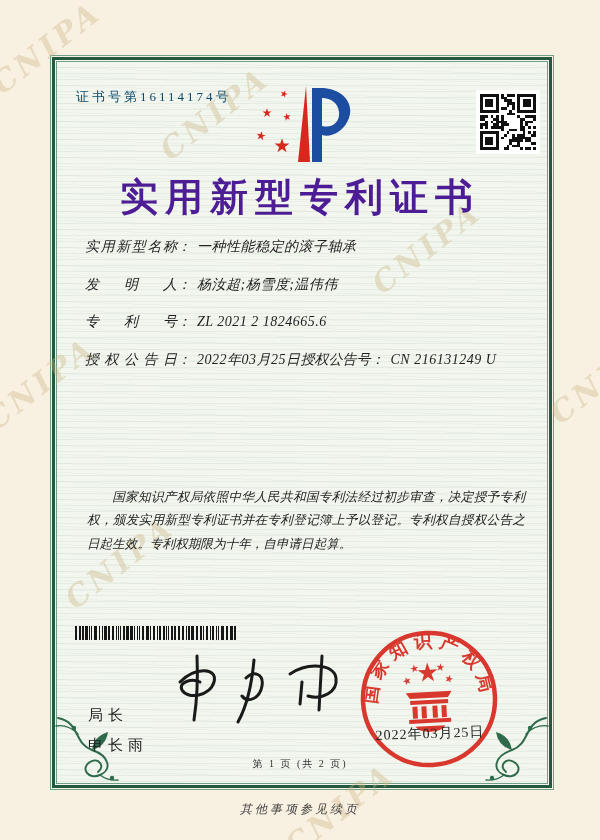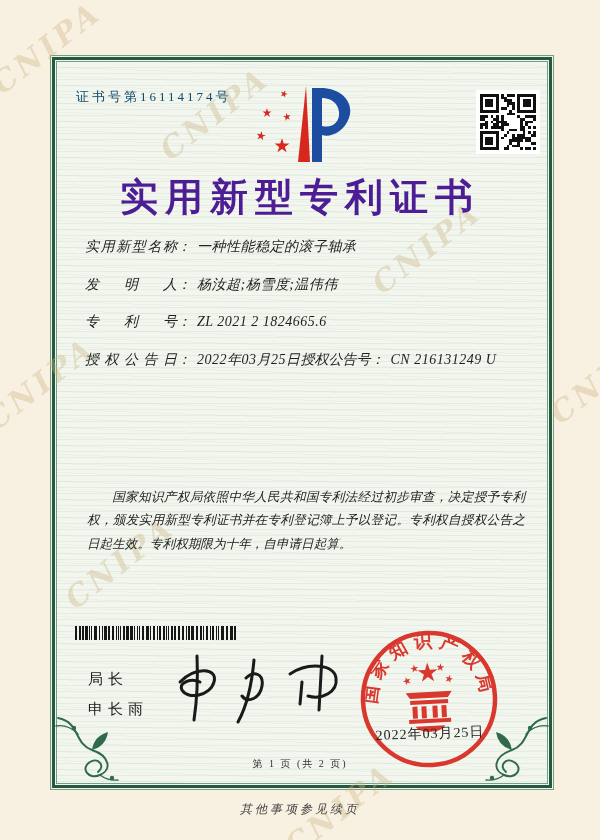--- a/index.html
+++ b/index.html
@@ -81,21 +81,21 @@
   .body-text{
     position:absolute;left:87px;top:486px;width:438px;
     font-size:12.6px;line-height:1.85;
     font-style:italic;color:#222;
     text-align:justify;
   }
   .body-text p{margin:0;text-indent:2em;}
 
   
   .barcode{position:absolute;left:75px;top:626px;width:165px;height:14px;}
-  .director{position:absolute;left:88px;top:664px;font-size:15px;letter-spacing:5px;line-height:30px;color:#1c1c1c;}
+  .director{position:absolute;left:88px;top:700px;font-size:15px;letter-spacing:5px;line-height:30px;color:#1c1c1c;}
   .signature{position:absolute;left:150px;top:648px;width:190px;height:84px;}
 
   .seal{position:absolute;left:358px;top:628px;width:142px;height:142px;opacity:0.92;transform:rotate(-3deg);}
   .seal-date{
     position:absolute;left:364px;top:725px;width:132px;
     text-align:center;font-size:14px;letter-spacing:1px;color:#222;
     transform:rotate(-2deg);z-index:6;
   }
   .page-info{
     position:absolute;left:0;top:757px;width:100%;text-align:center;

